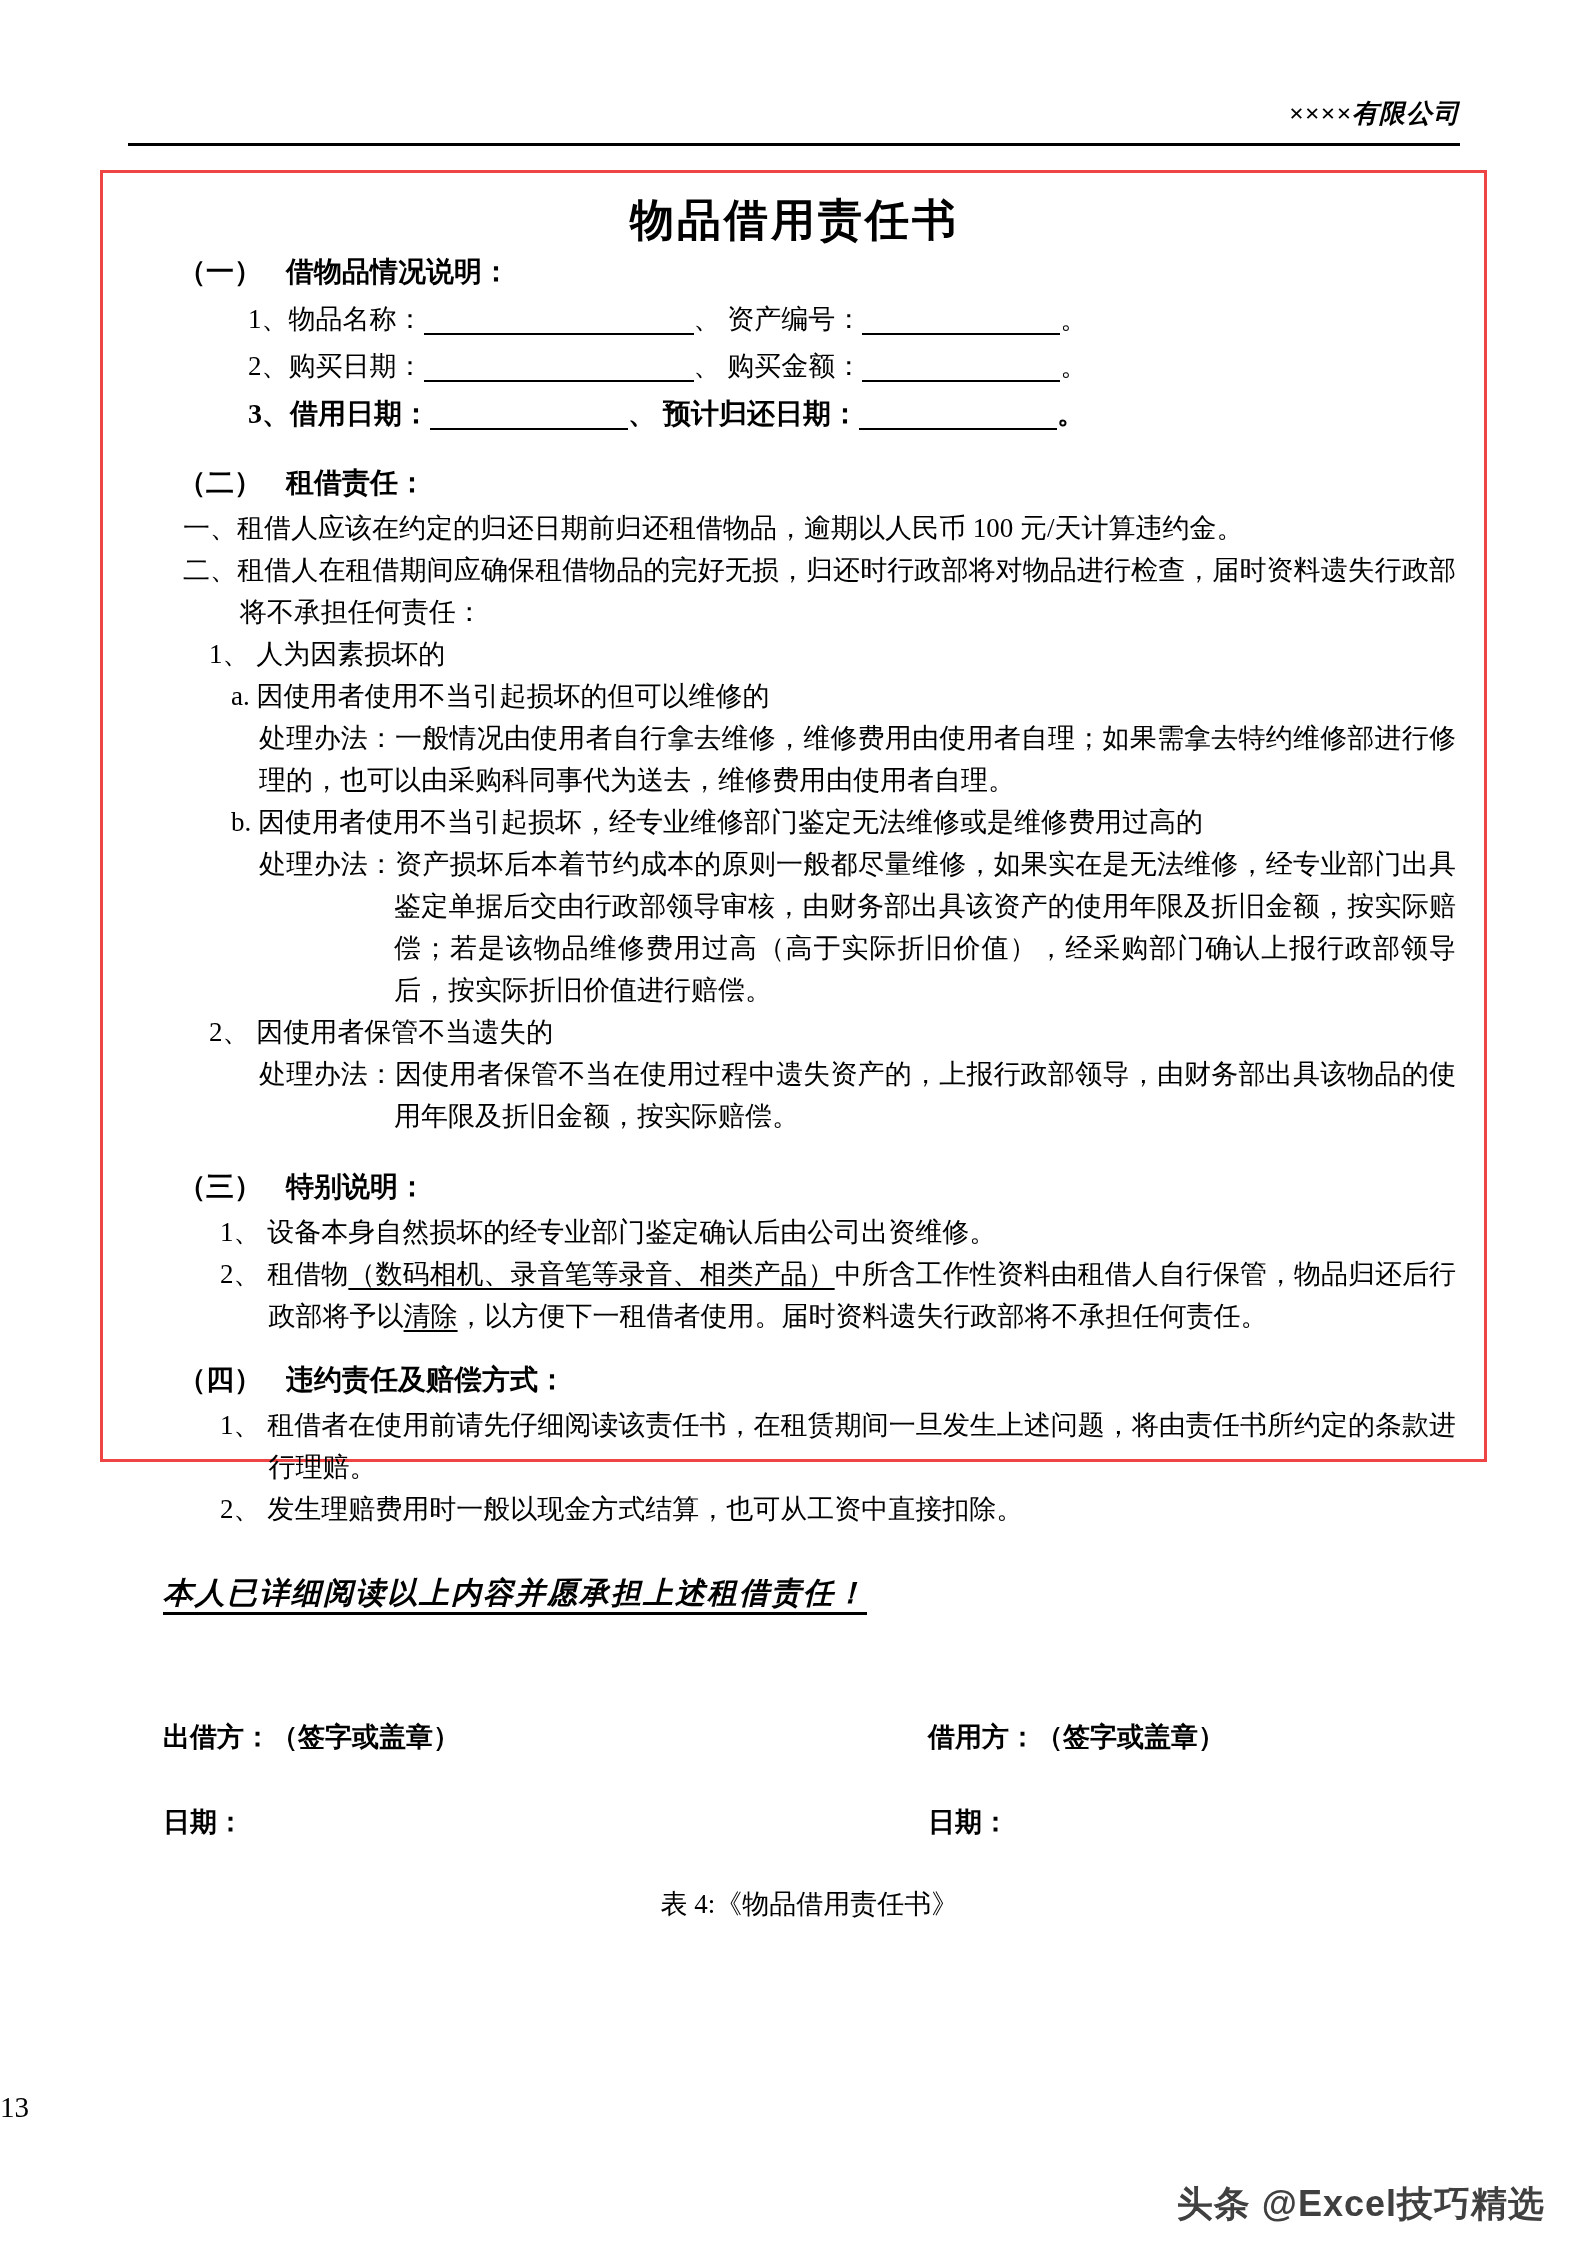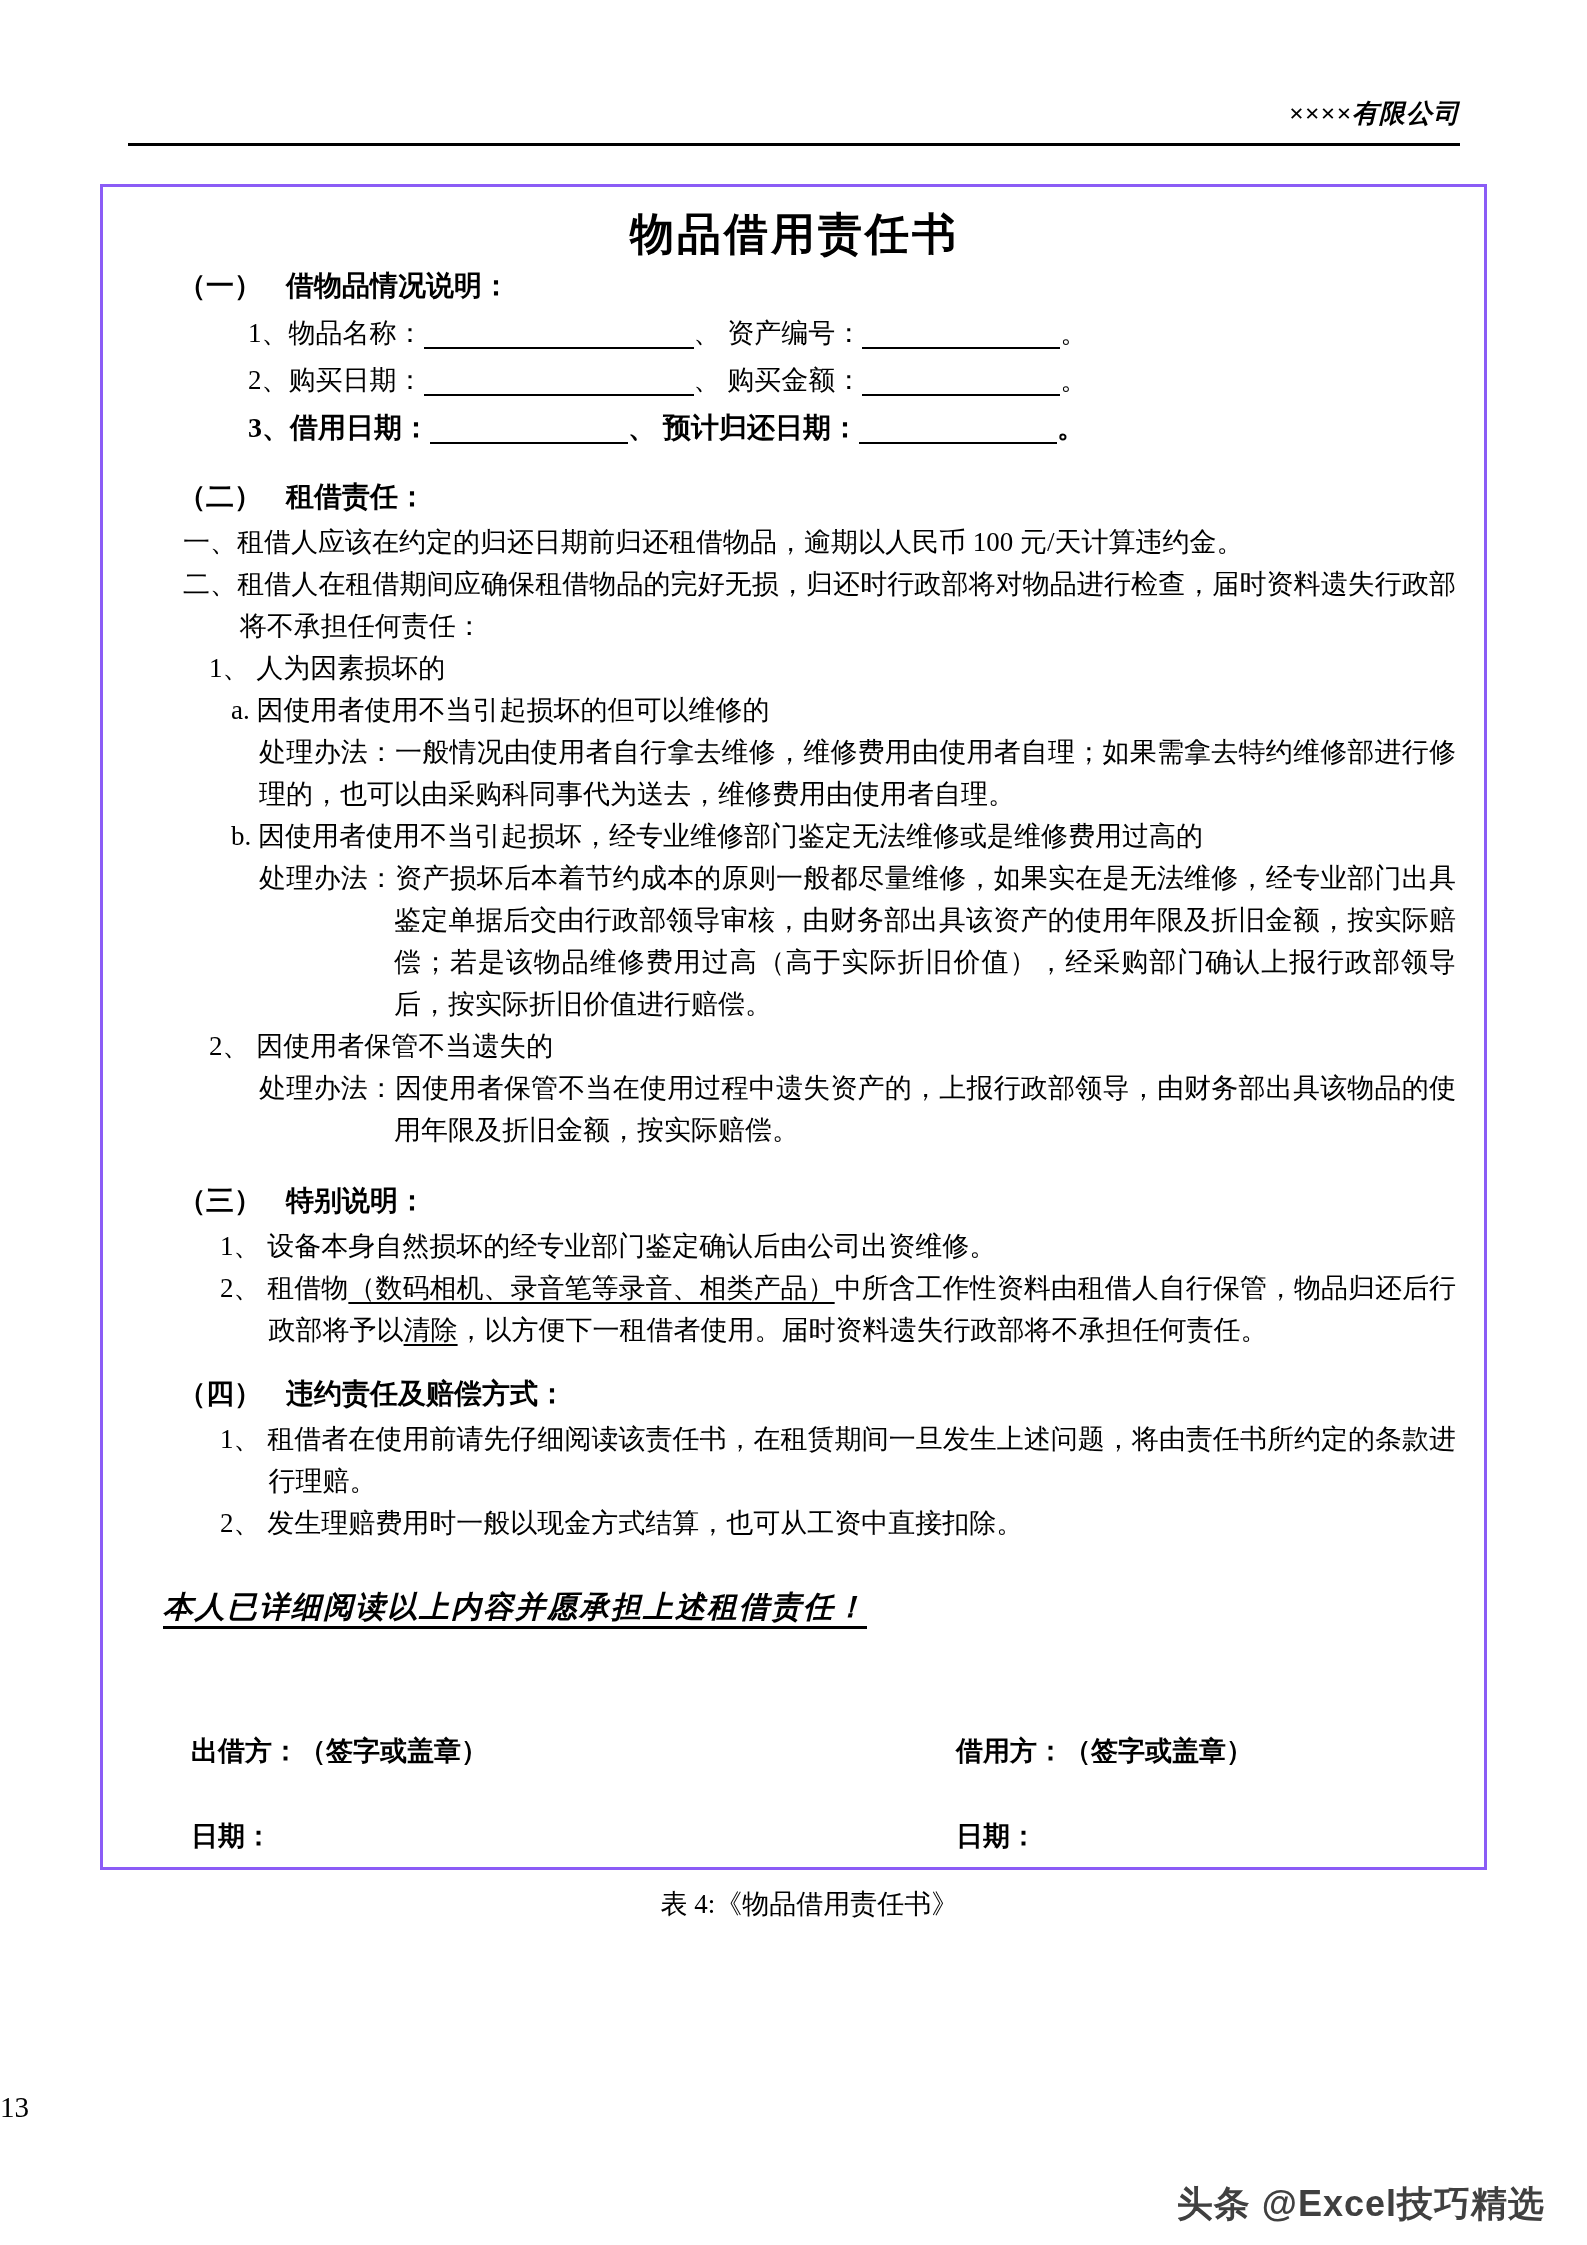--- a/index.html
+++ b/index.html
@@ -29,25 +29,25 @@
     top: 143px;
     left: 128px;
     width: 1332px;
     height: 3px;
     background: #000000;
   }
 
   
   .docbox {
     position: absolute;
-    top: 184px;
+    top: 170px;
     left: 100px;
     width: 1387px;
-    height: 1686px;
-    border: 3px solid #8b5cf6;
+    height: 1292px;
+    border: 3px solid #ef4444;
     padding: 15px 28px 0 30px;
   }
   .title {
     margin: 4px 0 0 0;
     text-align: center;
     font-size: 44px;
     line-height: 58px;
     font-weight: bold;
     letter-spacing: 3px;
   }
@@ -112,21 +112,20 @@
   }
 
   
   .sig-row {
     position: absolute;
     left: 60px;
     right: 28px;
     font-size: 27px;
     font-weight: bold;
     line-height: 40px;
-    margin-left: 28px;
   }
   .sig-row .sig-right { position: absolute; left: 765px; top: 0; }
   .sig-row-1 { top: 1544px; }
   .sig-row-2 { top: 1629px; }
 
   
   .caption {
     position: absolute;
     top: 1884px;
     left: 0;

